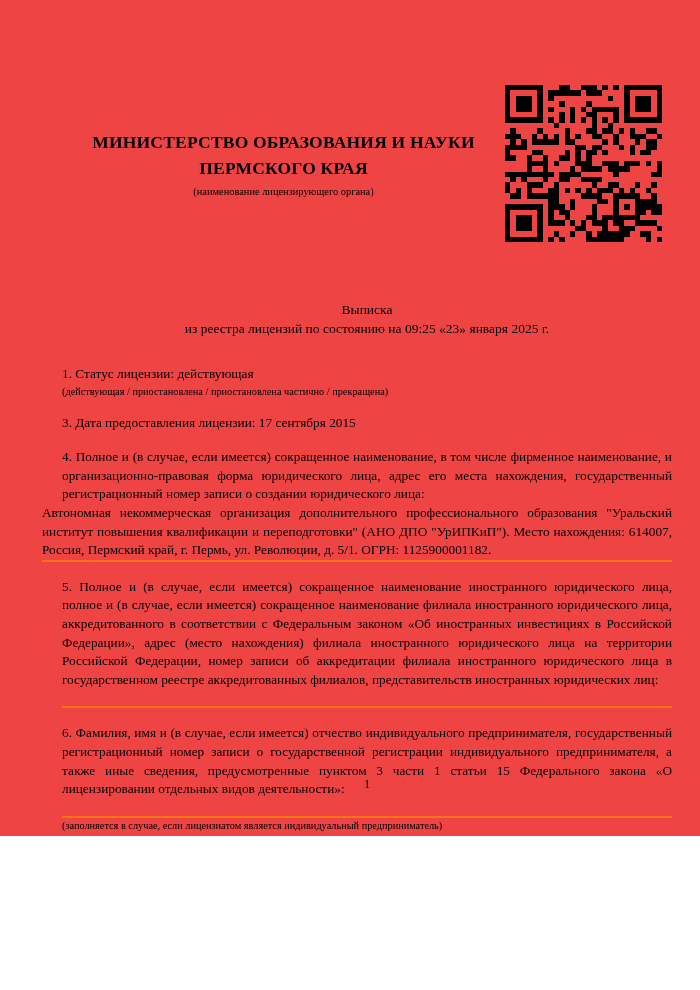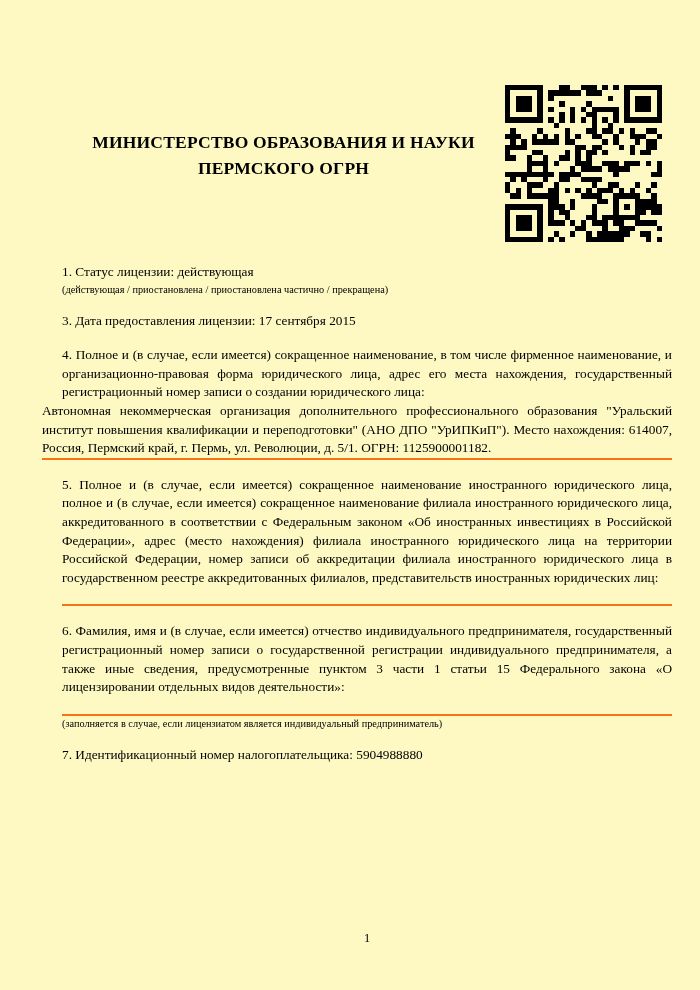--- a/index.html
+++ b/index.html
@@ -4,23 +4,23 @@
 <style>
   html, body { margin: 0; padding: 0; }
   body {
     width: 700px; height: 990px;
     background: #ffffff;
     font-family: "Liberation Serif", "DejaVu Serif", serif;
     color: #000;
   }
   .page {
     position: relative;
-    width: 700px; height: 990px;
+    width: 700px; height: 836px;
     overflow: hidden;
-    background: #fef9c3;
+    background: #ef4444;
   }
   
   .header { position: relative; height: 243px; }
   .ministry {
     position: absolute; top: 130px; left: 62px; width: 443px;
     text-align: center;
   }
   .ministry-line {
     font-weight: bold;
     font-size: 17.5px;
@@ -31,21 +31,21 @@
   .qr {
     position: absolute; top: 85px; right: 38px;
     width: 157px; height: 157px;
   }
   .qr svg { width: 157px; height: 157px; display: block; shape-rendering: crispEdges; }
   
   .content { padding: 0 28px 0 62px; font-size: 13.3px; line-height: 18.6px; }
   .doc-title { text-align: center; margin-top: 57px; font-size: 13.5px; line-height: 19px; }
   
   .item { margin-top: 16px; }
-  .item.first { margin-top: 20px; }
+  .item.first { margin-top: 27px; }
   .line-item { text-align: left; }
   .para { text-align: justify; }
   .hint {
     font-size: 10.3px; line-height: 13px;
     text-align: left; margin-top: 1px;
   }
   .rule { border-bottom: 2px solid #f97316; }
   .rule.wide { margin-left: -20px; }
   .blank-line { height: 17px; }
   
@@ -55,21 +55,22 @@
   }
 </style>
 </head>
 <body>
 
 <div class="page">
 
   <div class="header">
     <div class="ministry">
       <div class="ministry-line">МИНИСТЕРСТВО ОБРАЗОВАНИЯ И НАУКИ</div>
-      <div class="ministry-line">ПЕРМСКОГО ОГРН</div>
+      <div class="ministry-line">ПЕРМСКОГО КРАЯ</div>
+      <div class="ministry-hint">(наименование лицензирующего органа)</div>
     </div>
     <div class="qr">
       <svg id="qr-svg" viewBox="0 0 29 29" xmlns="http://www.w3.org/2000/svg">
           <rect x="0" y="0" width="1" height="1" fill="#000000"></rect>
           <rect x="1" y="0" width="1" height="1" fill="#000000"></rect>
           <rect x="2" y="0" width="1" height="1" fill="#000000"></rect>
           <rect x="3" y="0" width="1" height="1" fill="#000000"></rect>
           <rect x="4" y="0" width="1" height="1" fill="#000000"></rect>
           <rect x="5" y="0" width="1" height="1" fill="#000000"></rect>
           <rect x="6" y="0" width="1" height="1" fill="#000000"></rect>
@@ -458,20 +459,24 @@
           <rect x="20" y="28" width="1" height="1" fill="#000000"></rect>
           <rect x="21" y="28" width="1" height="1" fill="#000000"></rect>
           <rect x="26" y="28" width="1" height="1" fill="#000000"></rect>
           <rect x="28" y="28" width="1" height="1" fill="#000000"></rect>
         </svg>
     </div>
   </div>
 
   <div class="content">
 
+    <div class="doc-title">
+      <div>Выписка</div>
+      <div>из реестра лицензий по состоянию на 09:25 «23» января 2025 г.</div>
+    </div>
 
     <div class="item first">
       <div class="line-item">1. Статус лицензии: действующая</div>
       <div class="hint">(действующая / приостановлена / приостановлена частично / прекращена)</div>
     </div>
 
 
     <div class="item">
       <div class="line-item">3. Дата предоставления лицензии: 17 сентября 2015</div>
     </div>

